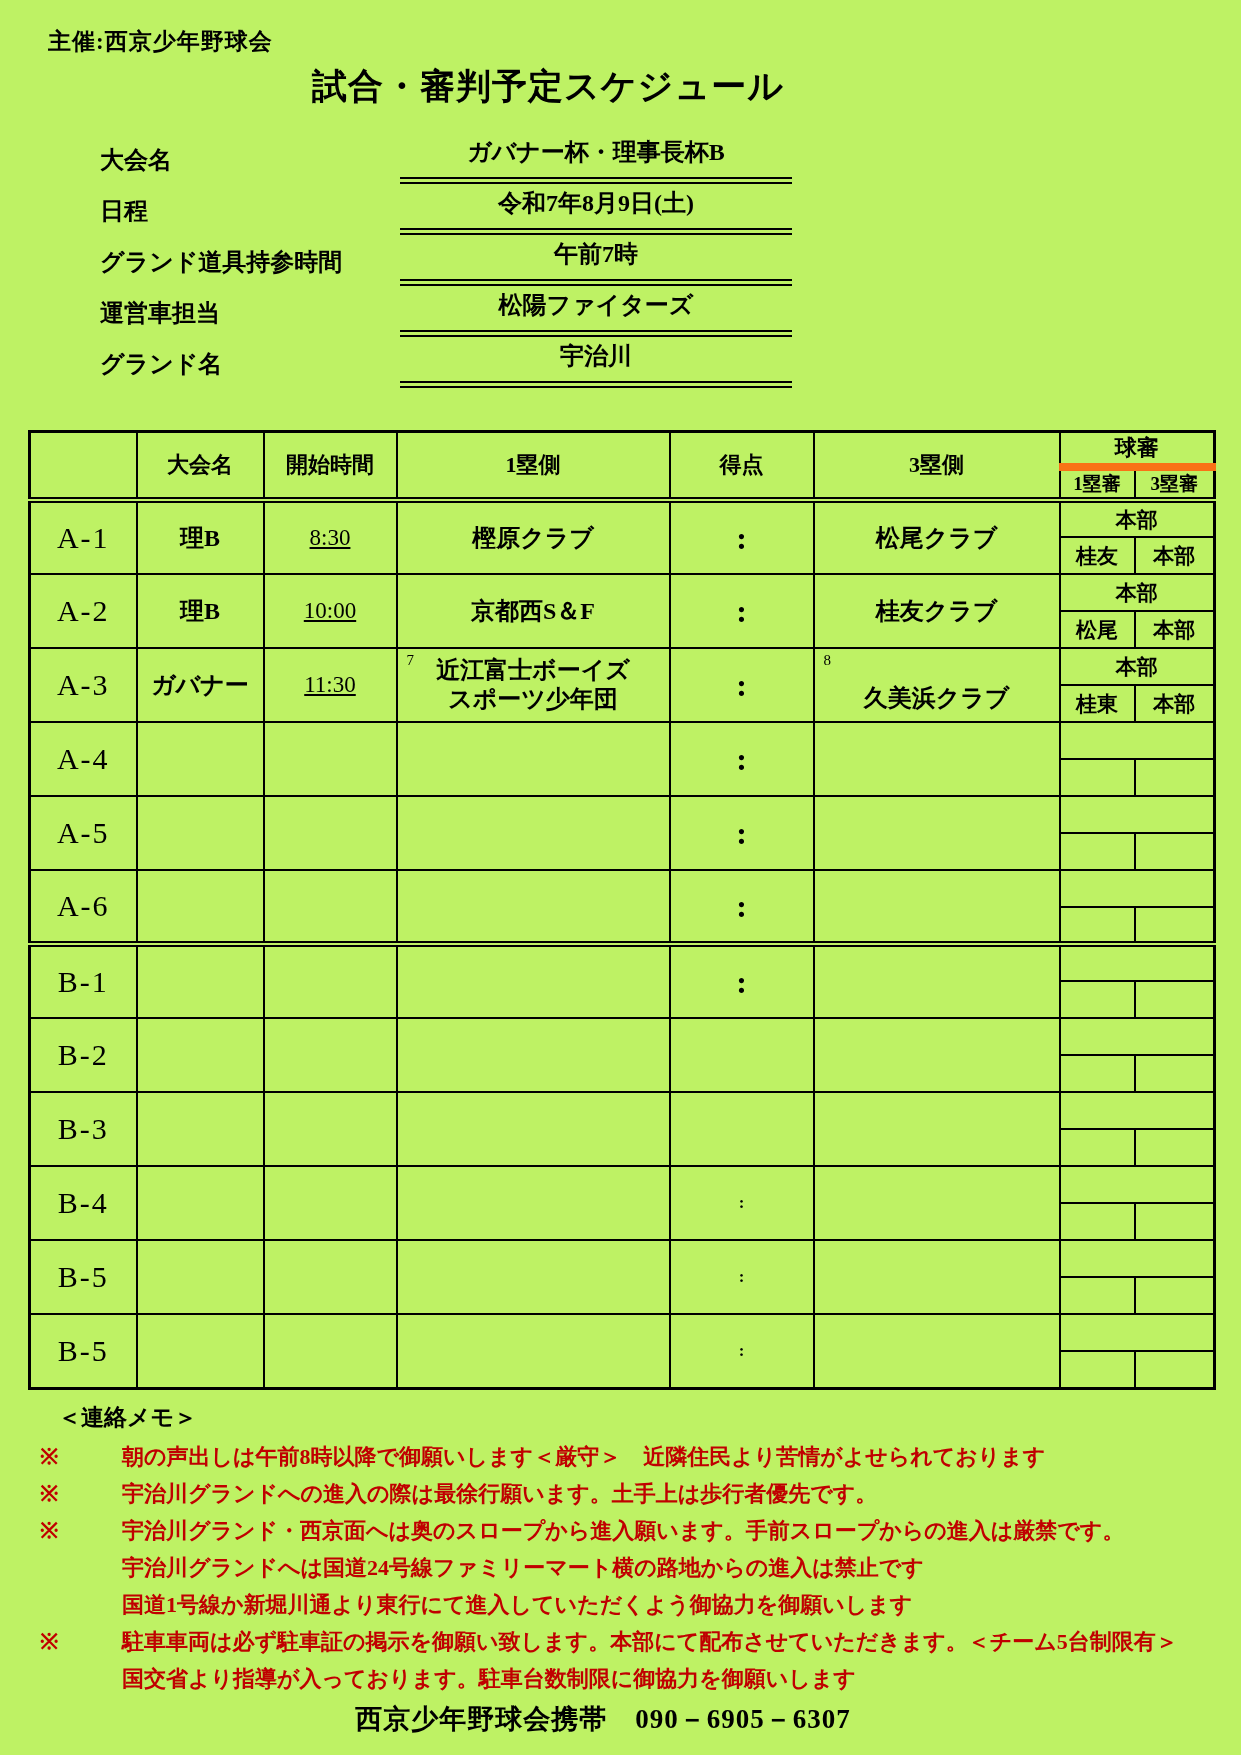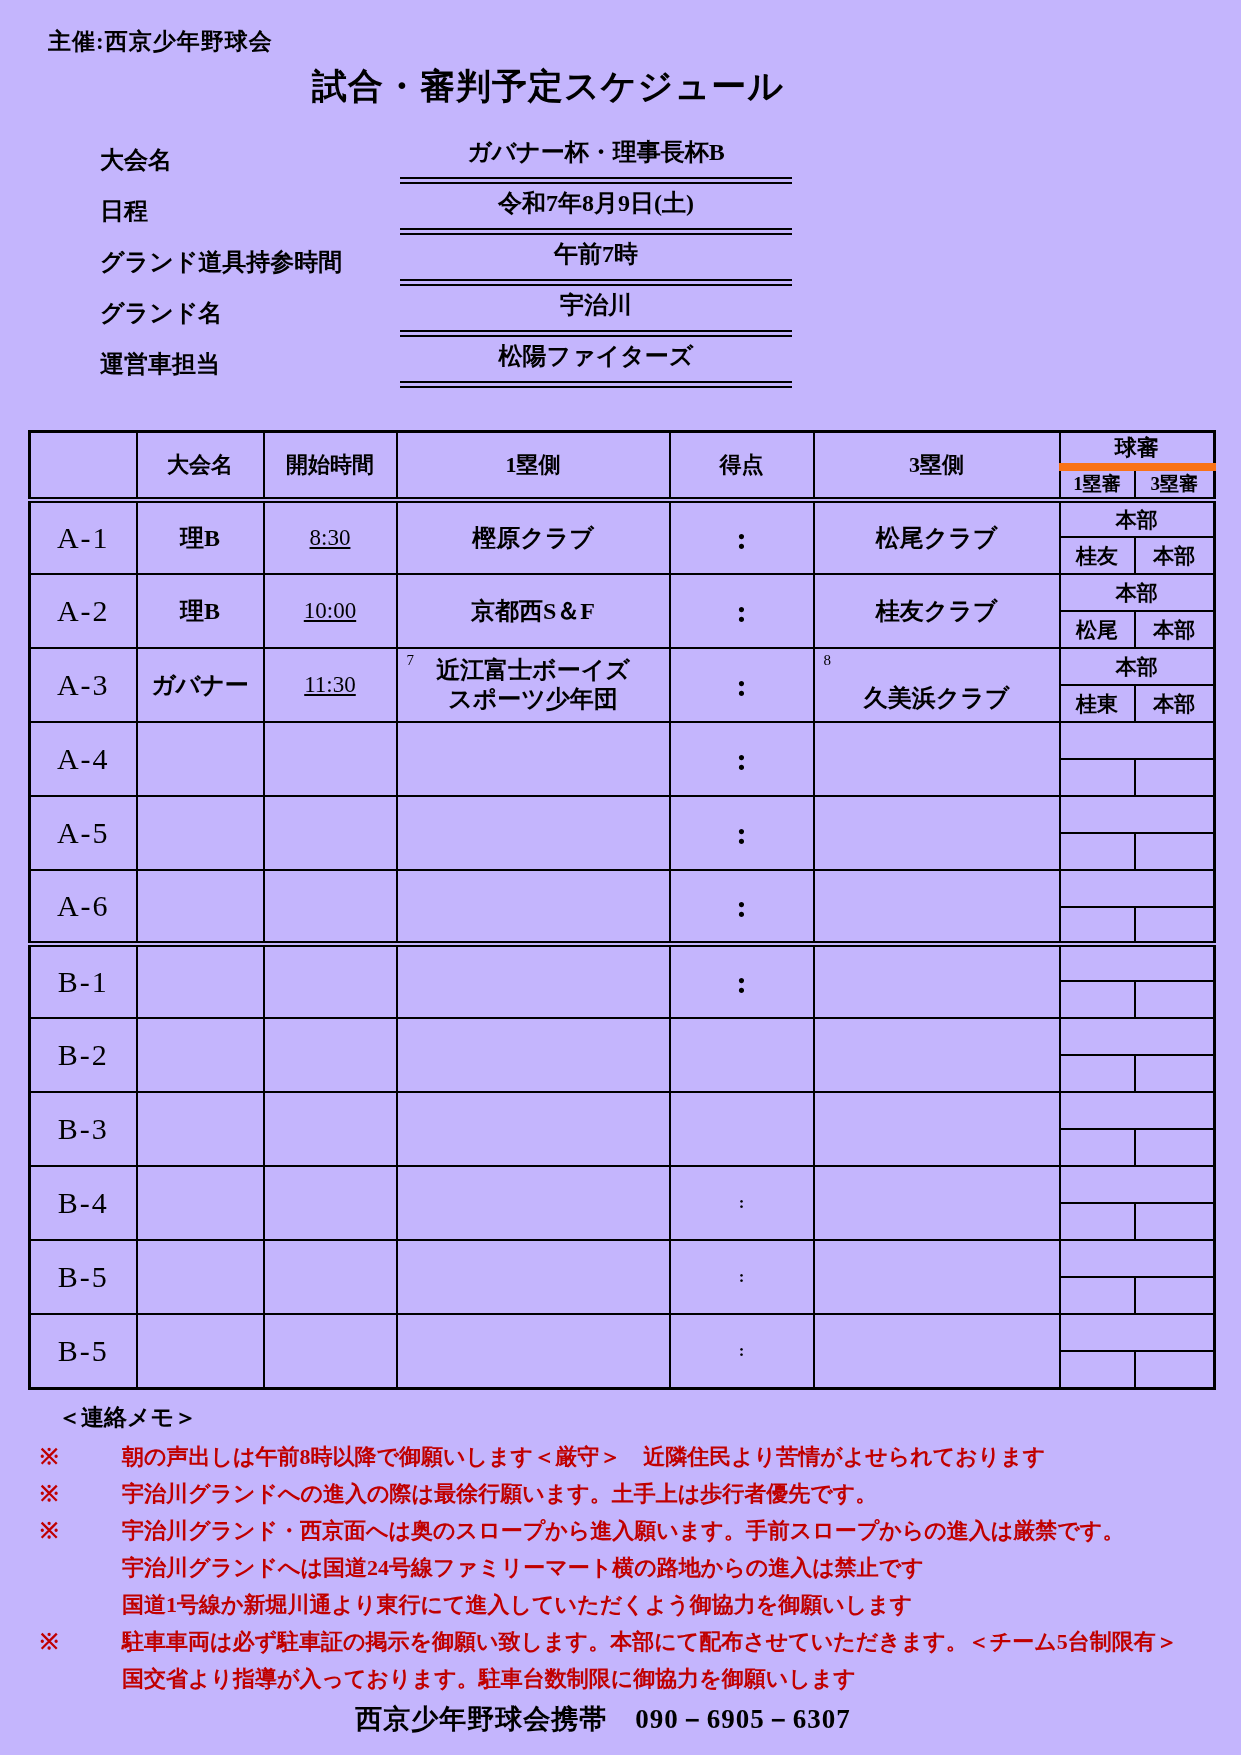--- a/index.html
+++ b/index.html
@@ -1,18 +1,18 @@
 <!DOCTYPE html>
 <html><head>
 <meta charset="utf-8">
 <style>
   * { box-sizing: border-box; }
   html,body { margin:0; padding:0; background:#888; }
   .page {
-    width:1241px; height:1755px; margin:0 auto; background:#c4b5fd;
+    width:1241px; height:1755px; margin:0 auto; background:#bef264;
     position:relative; color:#000;
     font-family:"Liberation Serif","DejaVu Serif",serif;
     padding:26px 0 0 28px; overflow:hidden;
   }
   .org { margin-left:20px; font-size:23px; font-weight:bold; letter-spacing:1px; }
   .title-wrap { width:1040px; text-align:center; margin-top:6px; height:52px; }
   .title { font-size:35px; font-weight:bold; letter-spacing:1px; }
 
   .fields { margin-top:18px; }
   .field-row { display:flex; align-items:flex-end; height:51px; }
@@ -72,27 +72,27 @@
         <div class="field-label">日程</div>
         <div class="field-value">令和7年8月9日(土)</div>
       </div>
 
       <div class="field-row">
         <div class="field-label">グランド道具持参時間</div>
         <div class="field-value">午前7時</div>
       </div>
 
       <div class="field-row">
+        <div class="field-label">運営車担当</div>
+        <div class="field-value">松陽ファイターズ</div>
+      </div>
+
+      <div class="field-row">
         <div class="field-label">グランド名</div>
         <div class="field-value">宇治川</div>
-      </div>
-
-      <div class="field-row">
-        <div class="field-label">運営車担当</div>
-        <div class="field-value">松陽ファイターズ</div>
       </div>
     </div>
 
   <table class="sched">
     <colgroup>
       <col style="width:107px">
         <col style="width:127px">
         <col style="width:133px">
       <col style="width:273px">
         <col style="width:144px">

